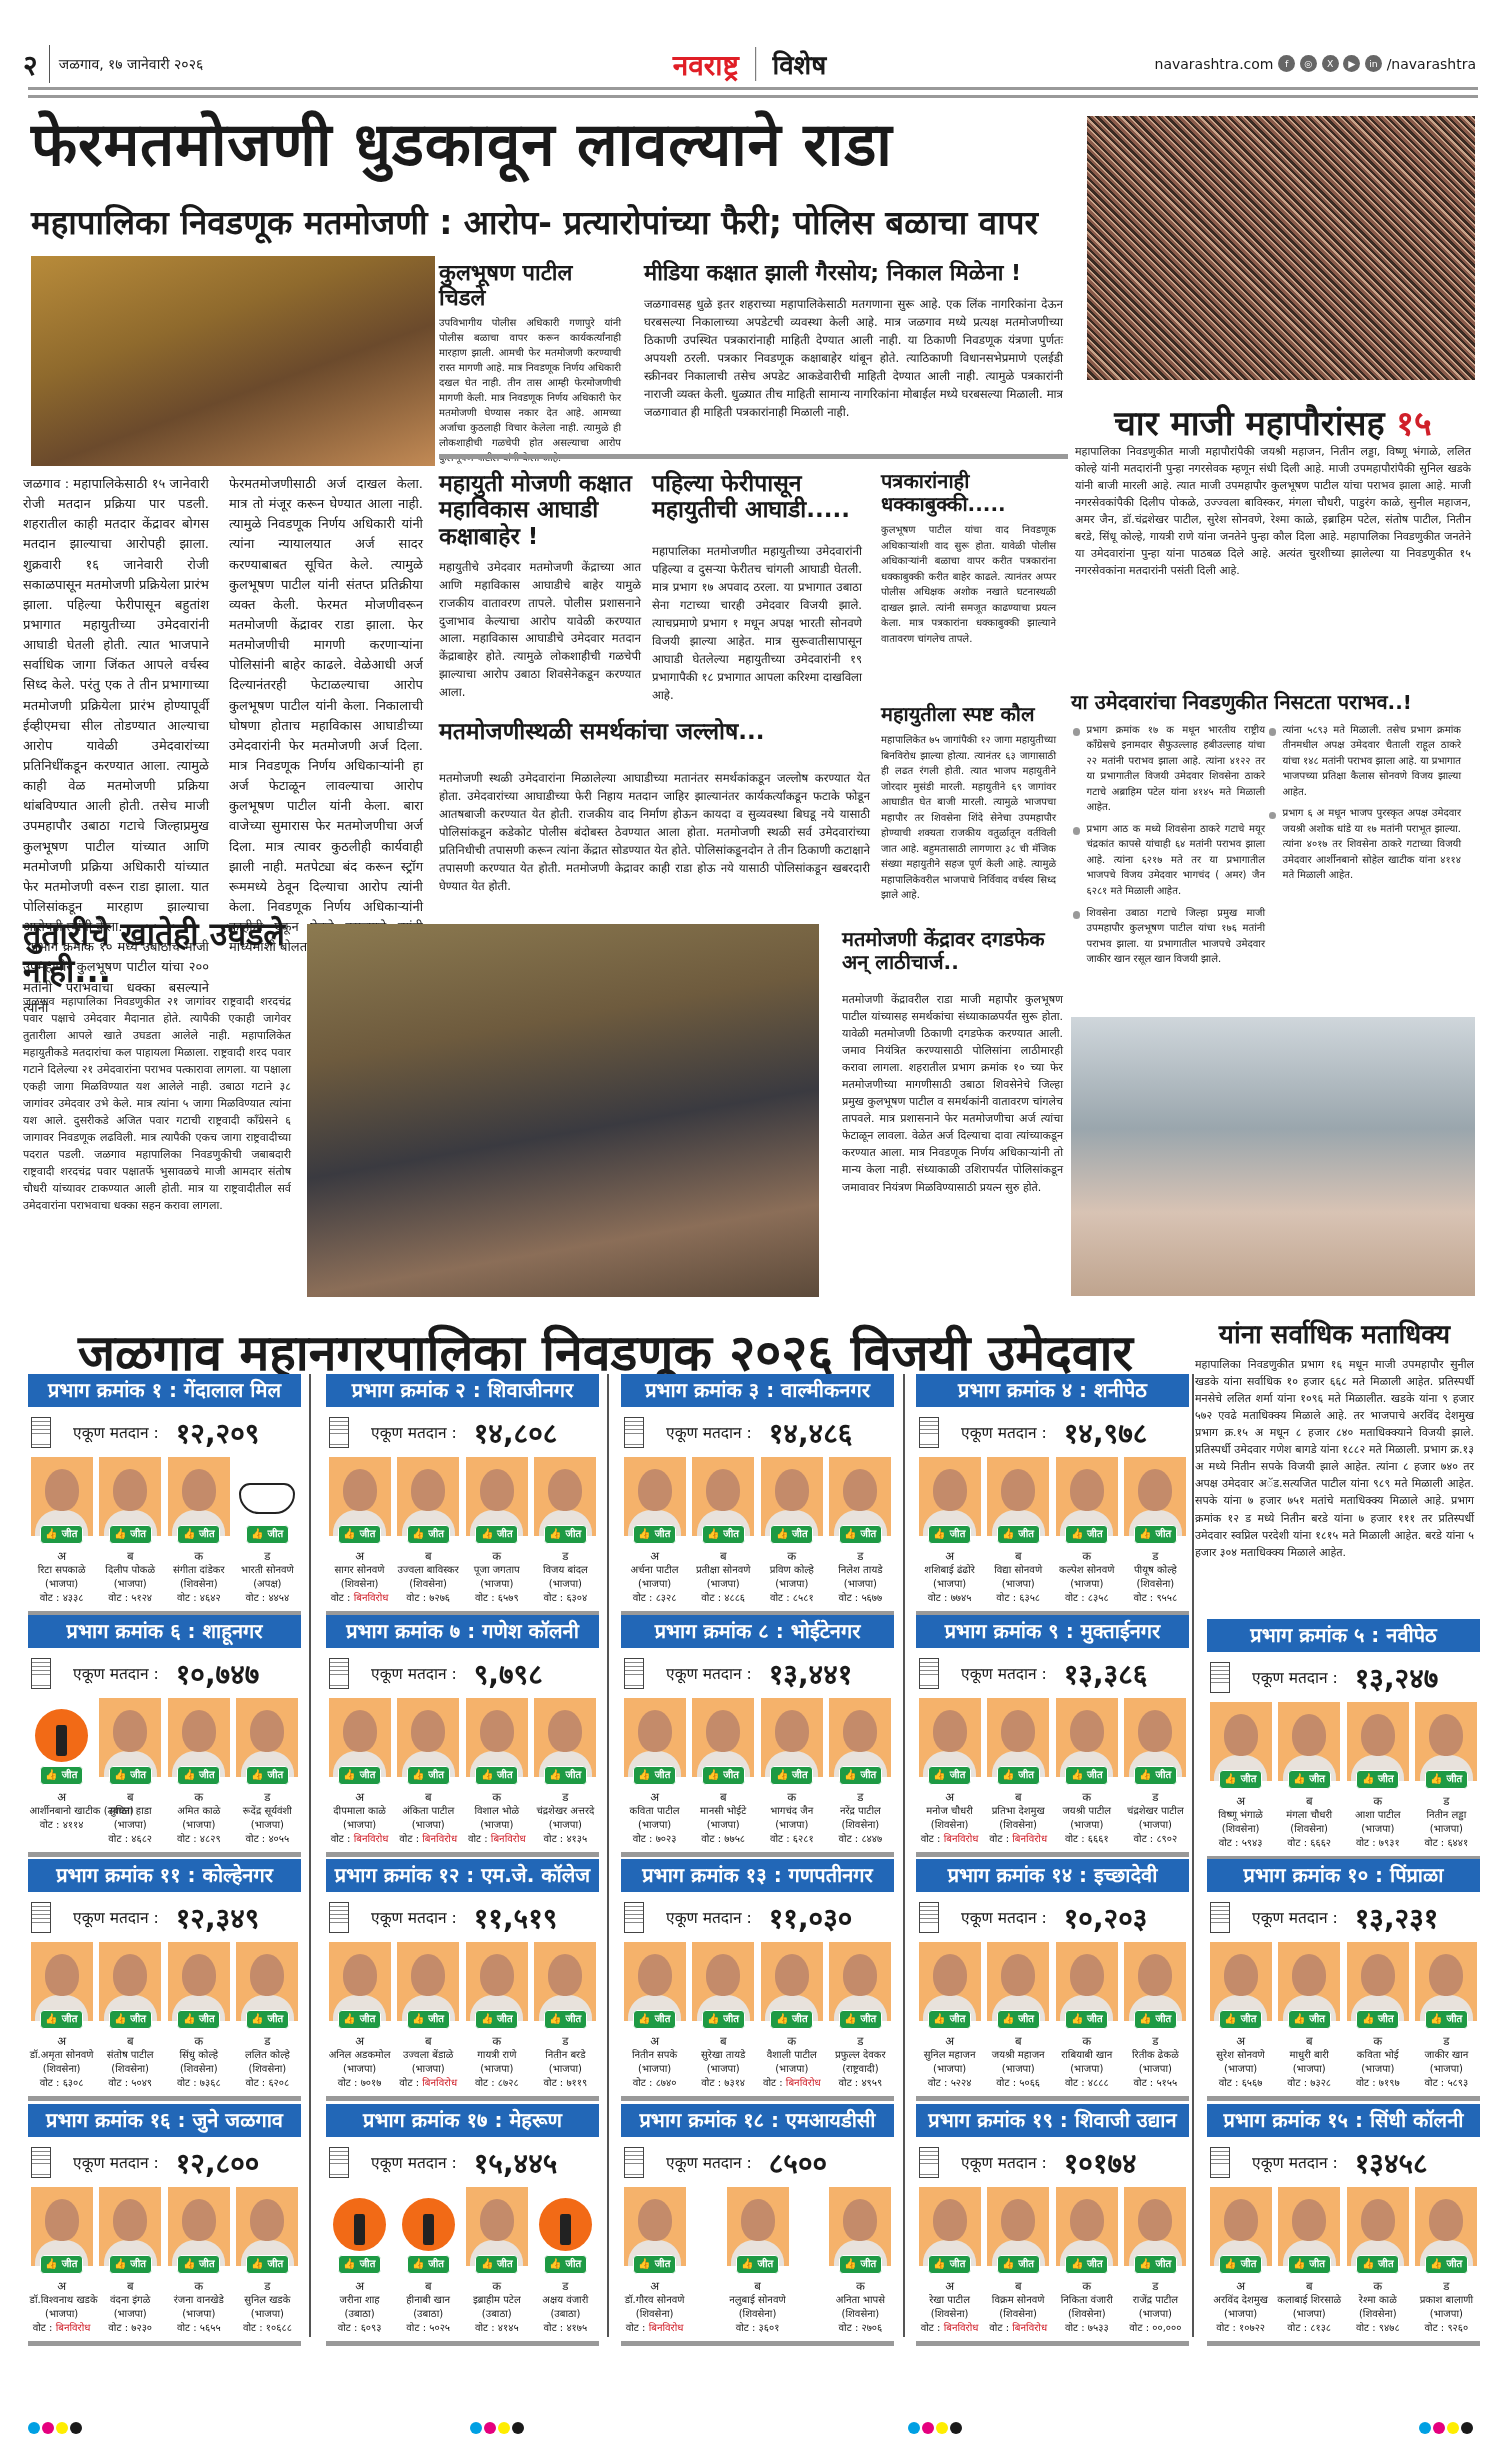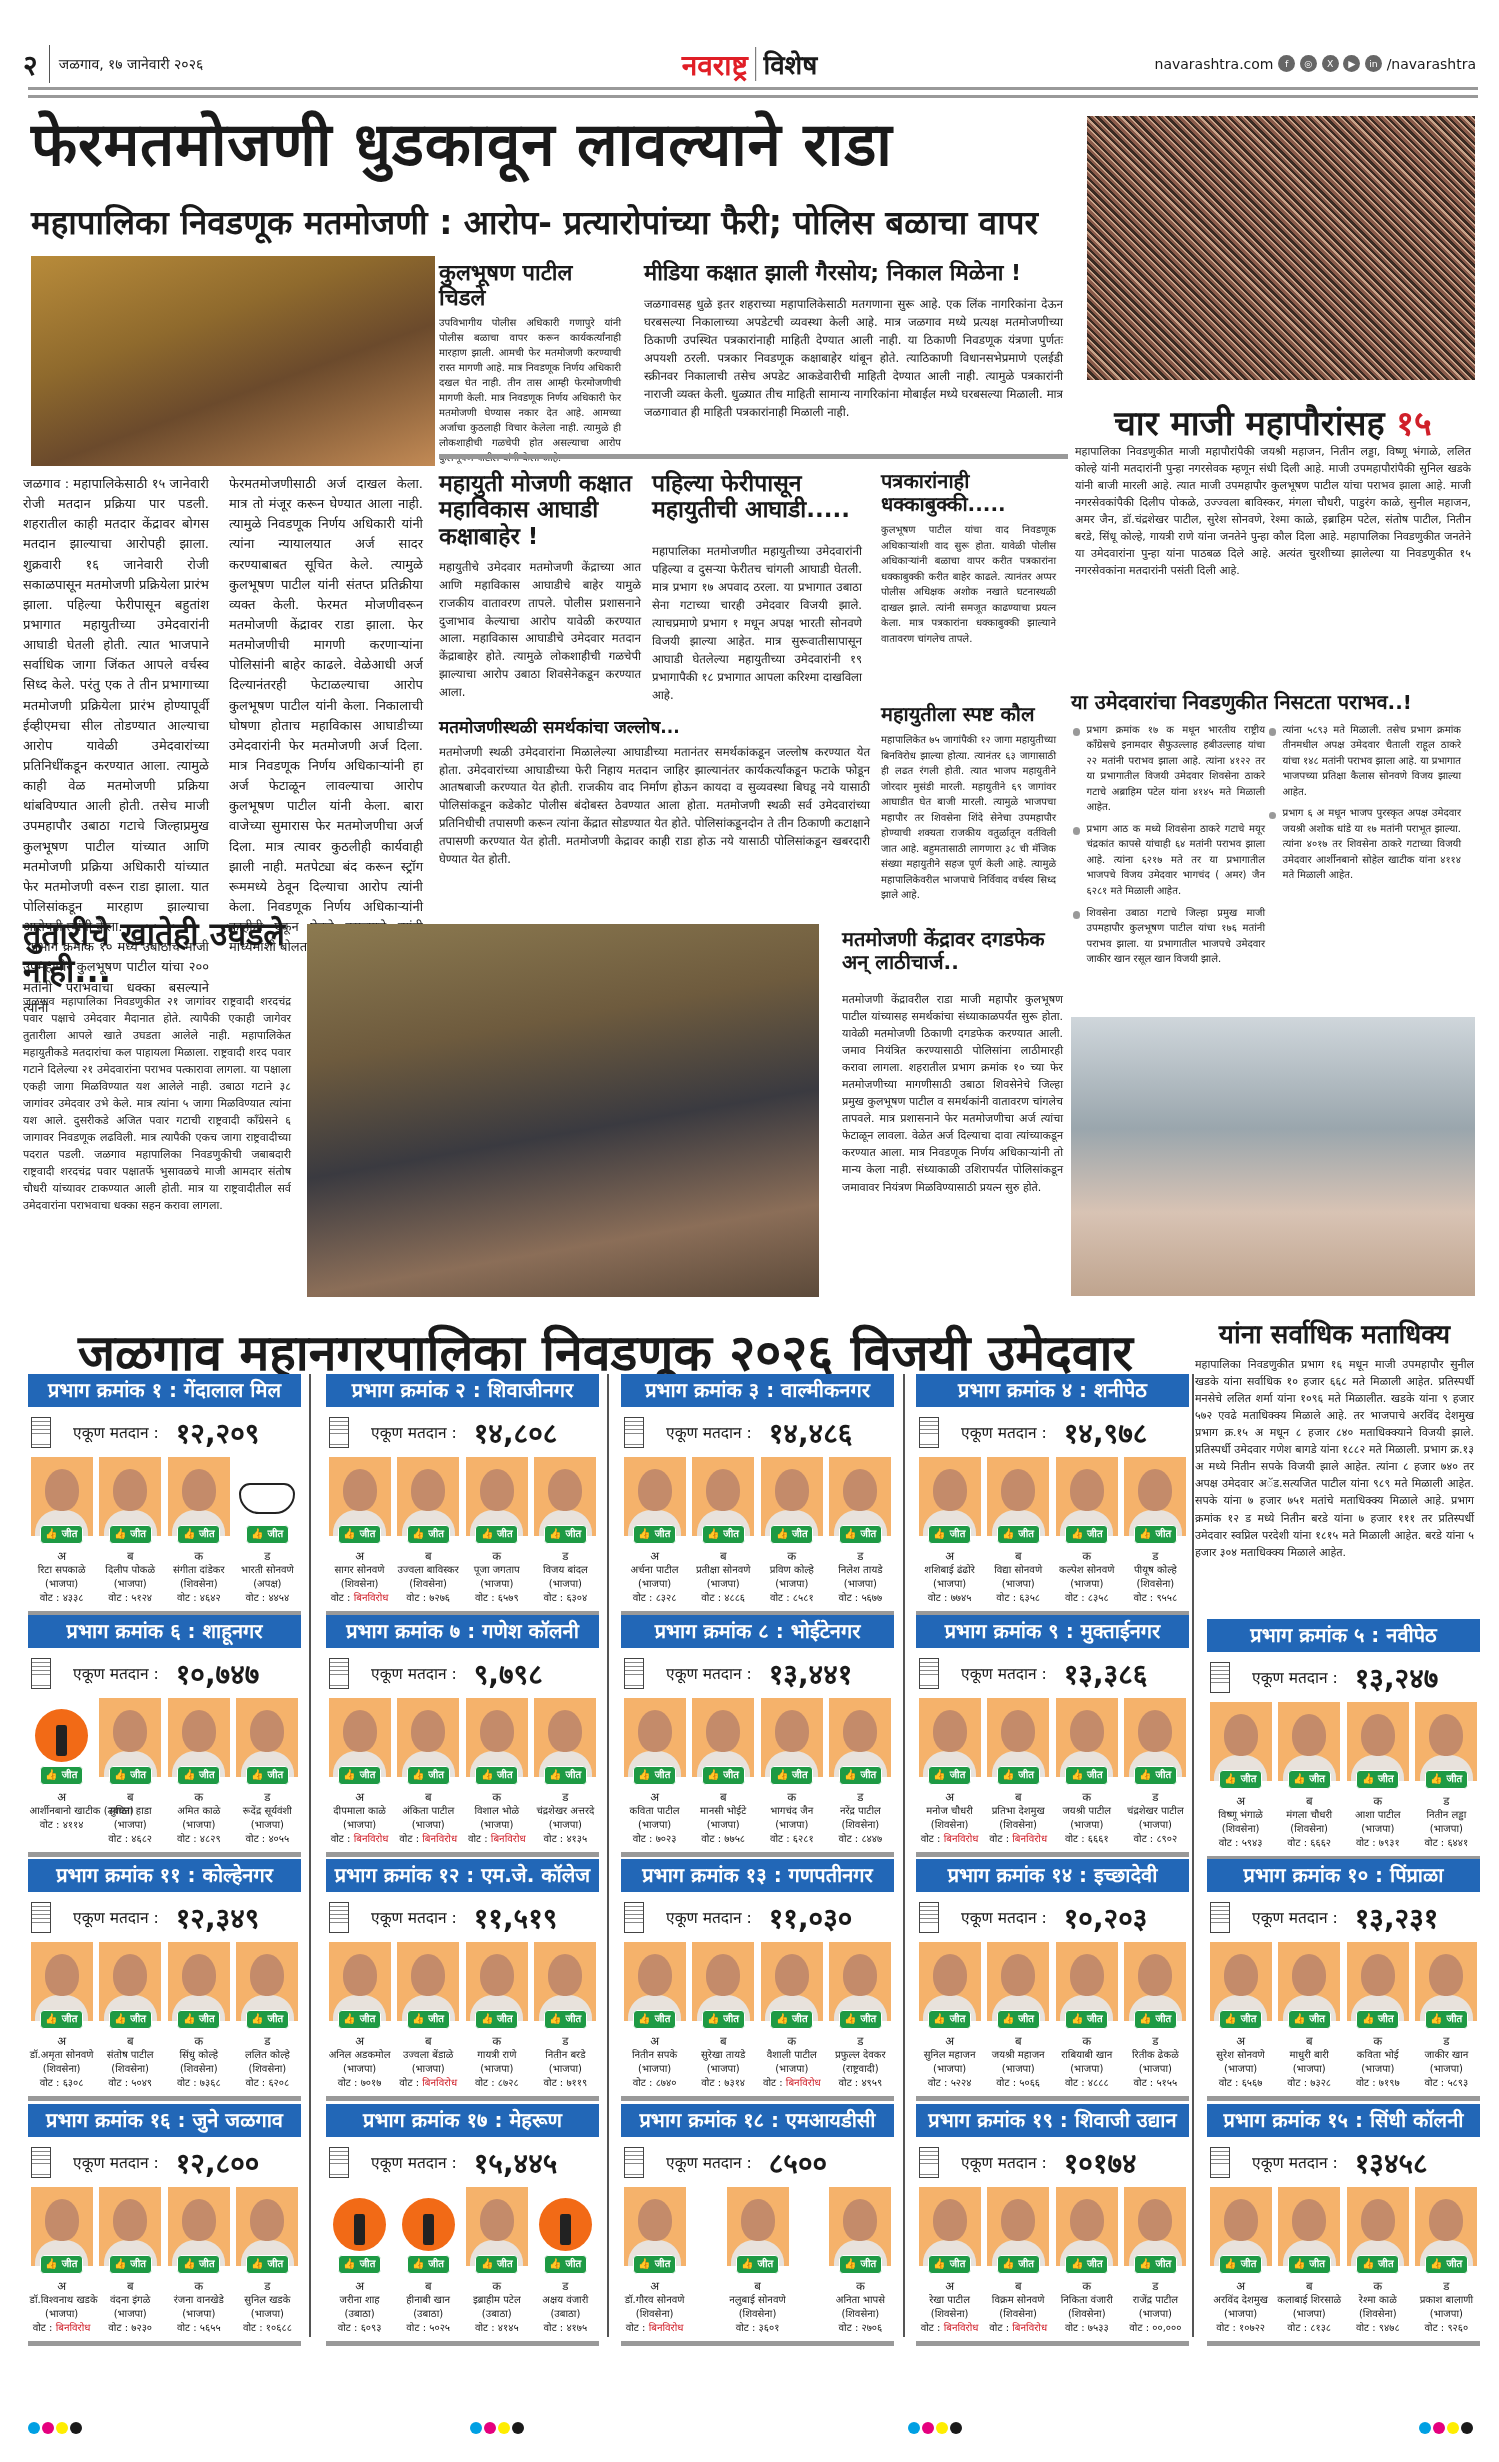--- a/index.html
+++ b/index.html
@@ -1,21 +1,21 @@
 <!DOCTYPE html>
 <html style="font-size:12.4px"><head>
 <meta charset="utf-8">
 <style>
 *{box-sizing:border-box;margin:0;padding:0}
 body{width:1500px;height:2462px;background:#fff;font-family:"DejaVu Sans","Liberation Sans",sans-serif;color:#1a1a1a;position:relative;overflow:hidden}
 .abs{position:absolute}
 .hdr{left:23px;top:40px;width:1453px;height:47px;display:flex;align-items:center;justify-content:space-between}
 .pg{font-size:28px;font-weight:bold;padding-right:11px;border-right:1.6px solid #555;margin-right:9.3px}
 .date{font-size:14px}
-.brand{display:flex;align-items:center;gap:7px;position:absolute;left:50%;transform:translateX(-50%)}
+.brand{display:flex;align-items:center;gap:16px;position:absolute;left:50%;transform:translateX(-50%)}
 .brand .logo{color:#e01e26;font-size:28px;font-weight:bold}
 .brand .sep{width:1.6px;height:34px;background:#666}
 .brand .sec{font-size:26px;font-weight:bold}
 .social{display:flex;align-items:center;gap:4.7px;font-size:14px}
 .soc-ic{width:17px;height:17px;border-radius:50%;background:#666;color:#fff;font-size:9.3px;display:flex;align-items:center;justify-content:center}
 .rules{left:28px;top:87px;width:1450px;height:11px;border-top:3.1px solid #999;border-bottom:3.1px solid #999}
 .headline{left:31px;top:110px;font-size:60px;font-weight:bold;letter-spacing:0.8px;line-height:1.15}
 .subhead{left:31px;top:203px;font-size:33px;font-weight:bold;line-height:1.2}
 .photo{background:linear-gradient(160deg,#b88b3a 0%,#8f6a2d 35%,#6b4a2c 60%,#c28a55 100%)}
 .crowd{background:repeating-linear-gradient(45deg,#3a2a22 0 2.3px,#8a5a4a 2.3px 4.7px,#c9a38a 4.7px 6.2px)}
@@ -108,21 +108,21 @@
 <div class="abs" style="left:652px;top:470px;width:210px">
   <div class="hdl" style="font-size:23px;margin-bottom:20px">पहिल्या फेरीपासून महायुतीची आघाडी.....</div>
   <p class="body-txt" style="font-size:11.6px">महापालिका मतमोजणीत महायुतीच्या उमेदवारांनी पहिल्या व दुसऱ्या फेरीतच चांगली आघाडी घेतली. मात्र प्रभाग १७ अपवाद ठरला. या प्रभागात उबाठा सेना गटाच्या चारही उमेदवार विजयी झाले. त्याचप्रमाणे प्रभाग १ मधून अपक्ष भारती सोनवणे विजयी झाल्या आहेत. मात्र सुरूवातीसापासून आघाडी घेतलेल्या महायुतीच्या उमेदवारांनी १९ प्रभागापैकी १८ प्रभागात आपला करिश्मा दाखविला आहे.</p>
 </div>
 <div class="abs" style="left:881px;top:470px;width:175px">
   <div class="hdl" style="font-size:20px;margin-bottom:6.2px">पत्रकारांनाही धक्काबुक्की.....</div>
   <p class="body-txt" style="font-size:10px">कुलभूषण पाटील यांचा वाद निवडणूक अधिकाऱ्यांशी वाद सुरू होता. यावेळी पोलीस अधिकाऱ्यांनी बळाचा वापर करीत पत्रकारांना धक्काबुक्की करीत बाहेर काढले. त्यानंतर अप्पर पोलीस अधिक्षक अशोक नखाते घटनास्थळी दाखल झाले. त्यांनी समजूत काढण्याचा प्रयत्न केला. मात्र पत्रकारांना धक्काबुक्की झाल्याने वातावरण चांगलेच तापले.</p>
 </div>
 
 <div class="abs" style="left:439px;top:718px;width:431px">
-  <div class="hdl" style="font-size:17px;margin-bottom:6px">मतमोजणीस्थळी समर्थकांचा जल्लोष...</div>
+  <div class="hdl" style="font-size:23px;margin-bottom:26px">मतमोजणीस्थळी समर्थकांचा जल्लोष...</div>
   <p class="body-txt" style="font-size:11.6px">मतमोजणी स्थळी उमेदवारांना मिळालेल्या आघाडीच्या मतानंतर समर्थकांकडून जल्लोष करण्यात येत होता. उमेदवारांच्या आघाडीच्या फेरी निहाय मतदान जाहिर झाल्यानंतर कार्यकर्त्यांकडून फटाके फोडून आतषबाजी करण्यात येत होती. राजकीय वाद निर्माण होऊन कायदा व सुव्यवस्था बिघडू नये यासाठी पोलिसांकडून कडेकोट पोलीस बंदोबस्त ठेवण्यात आला होता. मतमोजणी स्थळी सर्व उमेदवारांच्या प्रतिनिधीची तपासणी करून त्यांना केंद्रात सोडण्यात येत होते. पोलिसांकडूनदोन ते तीन ठिकाणी कटाक्षाने तपासणी करण्यात येत होती. मतमोजणी केद्रावर काही राडा होऊ नये यासाठी पोलिसांकडून खबरदारी घेण्यात येत होती.</p>
 </div>
 <div class="abs" style="left:881px;top:703px;width:175px">
   <div class="hdl" style="font-size:20px;margin-bottom:6.2px">महायुतीला स्पष्ट कौल</div>
   <p class="body-txt" style="font-size:10px">महापालिकेत ७५ जागांपैकी १२ जागा महायुतीच्या बिनविरोध झाल्या होत्या. त्यानंतर ६३ जागासाठी ही लढत रंगली होती. त्यात भाजप महायुतीने जोरदार मुसंडी मारली. महायुतीने ६९ जागांवर आघाडीत घेत बाजी मारली. त्यामुळे भाजपचा महापौर तर शिवसेना शिंदे सेनेचा उपमहापौर होण्याची शक्यता राजकीय वतुर्ळातून वर्तविली जात आहे. बहुमतासाठी लागणारा ३८ ची मॅजिक संख्या महायुतीने सहज पूर्ण केली आहे. त्यामुळे महापालिकेवरील भाजपाचे निर्विवाद वर्चस्व सिध्द झाले आहे.</p>
 </div>
 
 <div class="abs" style="left:1075px;top:404px;width:396px">
   <div class="hdl" style="font-size:34px;text-align:center">
     <span>चार माजी महापौरांसह</span>

